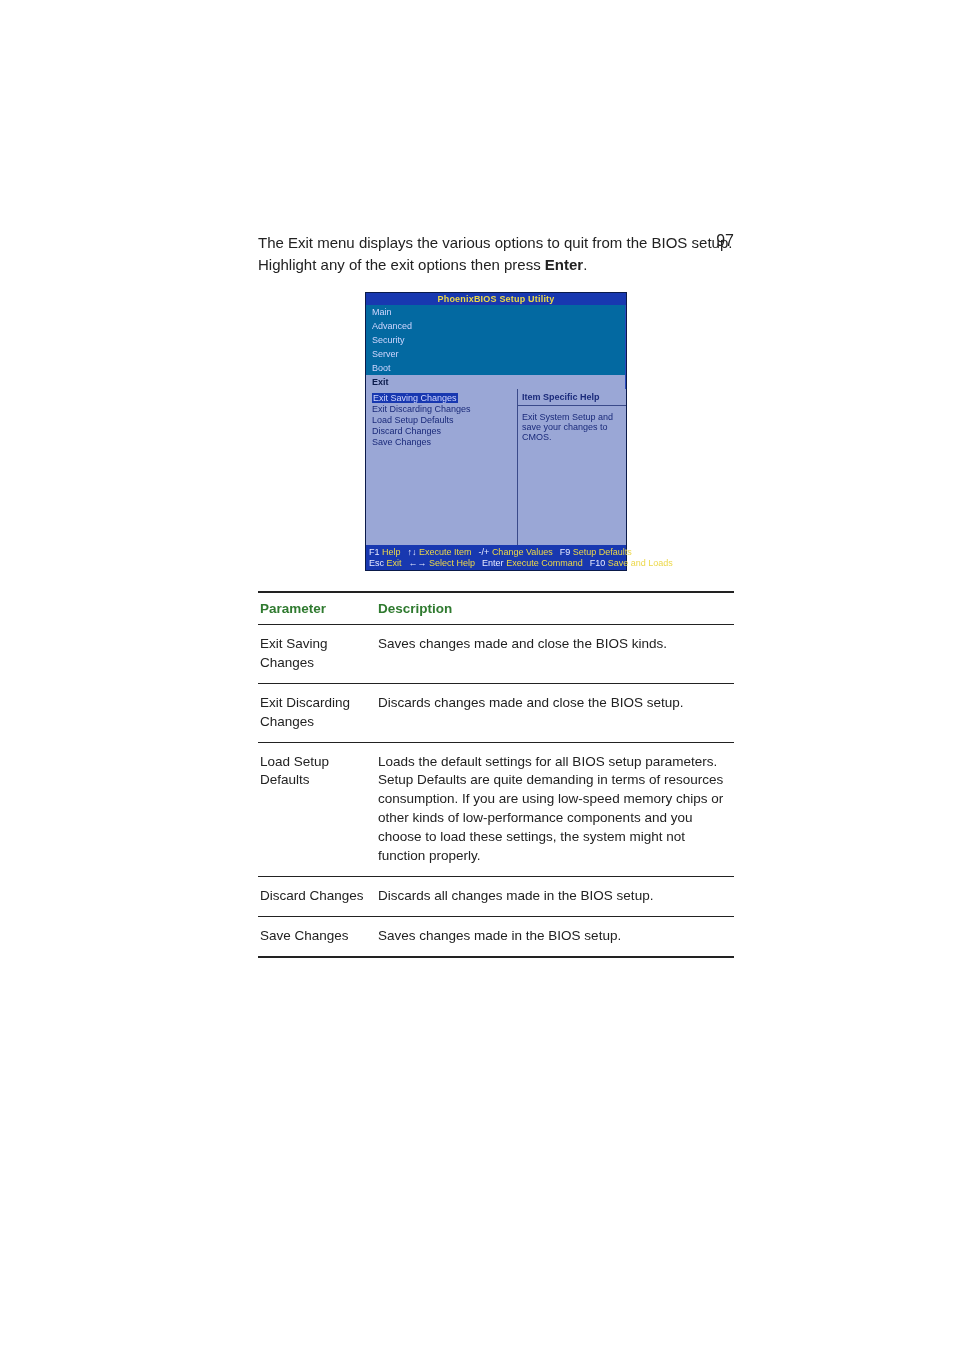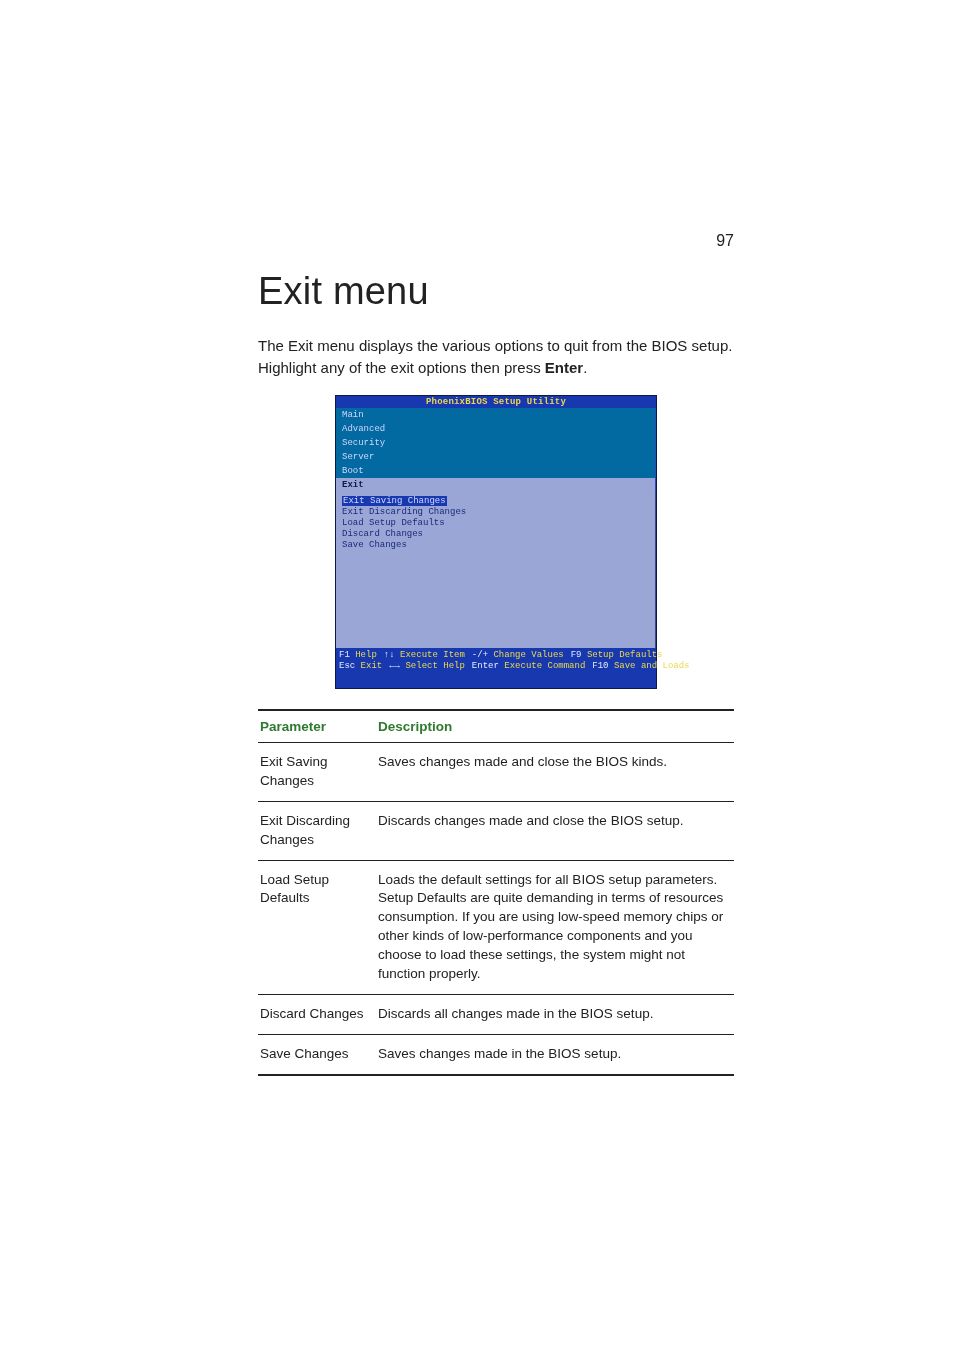--- a/index.html
+++ b/index.html
@@ -35,23 +35,23 @@
   .intro {
     font-size: 15px;
     line-height: 1.45;
     color: #222;
     margin-bottom: 16px;
   }
   .intro b { font-weight: 700; }
 
   
   .bios {
-    width: 322px;
+    width: 262px;
     margin: 4px auto 20px auto;
-    font-family: Liberation Mono, monospace;
+    font-family: Liberation Sans, sans-serif;
     font-size: 9px;
     border: 1px solid #0a1a4a;
   }
   .bios-title {
     background: #1838b0;
     color: #ecd84a;
     text-align: center;
     padding: 1px 0;
     font-weight: bold;
     letter-spacing: 0.2px;
@@ -104,21 +104,21 @@
   }
   .bios-right-body {
     padding: 6px 4px;
     color: #1a2a7a;
   }
   .bios-keys {
     display: flex;
     flex-wrap: wrap;
     background: #1838b0;
     color: #e6e6e6;
-    padding: 2px 3px 16px 3px;
+    padding: 2px 3px 1px 3px;
     line-height: 1.25;
   }
   .bios-keys .row { display: flex; width: 100%; }
   .bios-keys .cell { margin-right: 7px; white-space: nowrap; }
   .bios-keys .key { color: #e7eaff; }
   .bios-keys .act { color: #ecd84a; }
 
   
   table.params {
     width: 100%;
@@ -146,21 +146,20 @@
   table.params td:first-child { width: 120px; padding-left: 2px; }
   table.params tr:last-child td { border-bottom: 2px solid #222; }
 </style>
 </head>
 <body>
 
 <div class="page">
 
   <div class="page-num">97</div>
 
-  <h1 class="title">Exit menu</h1>
 
   <p class="intro">
     <span>The Exit menu displays the various options to quit from the BIOS setup. Highlight any of the exit options then press </span><b>Enter</b><span>.</span>
   </p>
 
   <div class="bios">
     <div class="bios-title">PhoenixBIOS Setup Utility</div>
     <div class="bios-tabs">
       <div class="bios-tab">Main</div>
       <div class="bios-tab">Advanced</div>
@@ -170,20 +169,24 @@
       <div class="bios-tab active">Exit</div>
     </div>
     <div class="bios-body">
       <div class="bios-left">
         <div><span class="sel">Exit Saving Changes</span></div>
         <div>Exit Discarding Changes</div>
         <div>Load Setup Defaults</div>
         <div>Discard Changes</div>
         <div>Save Changes</div>
       </div>
+      <div class="bios-right">
+        <div class="bios-right-title">Item Specific Help</div>
+        <div class="bios-right-body">Exit System Setup and save your changes to CMOS.</div>
+      </div>
     </div>
     <div class="bios-keys">
       <div class="row">
         <span class="cell"><span class="key">F1</span> <span class="act">Help</span></span>
         <span class="cell"><span class="key">↑↓</span> <span class="act">Execute Item</span></span>
         <span class="cell"><span class="key">-/+</span> <span class="act">Change Values</span></span>
         <span class="cell"><span class="key">F9</span> <span class="act">Setup Defaults</span></span>
       </div>
       <div class="row">
         <span class="cell"><span class="key">Esc</span> <span class="act">Exit</span></span>

